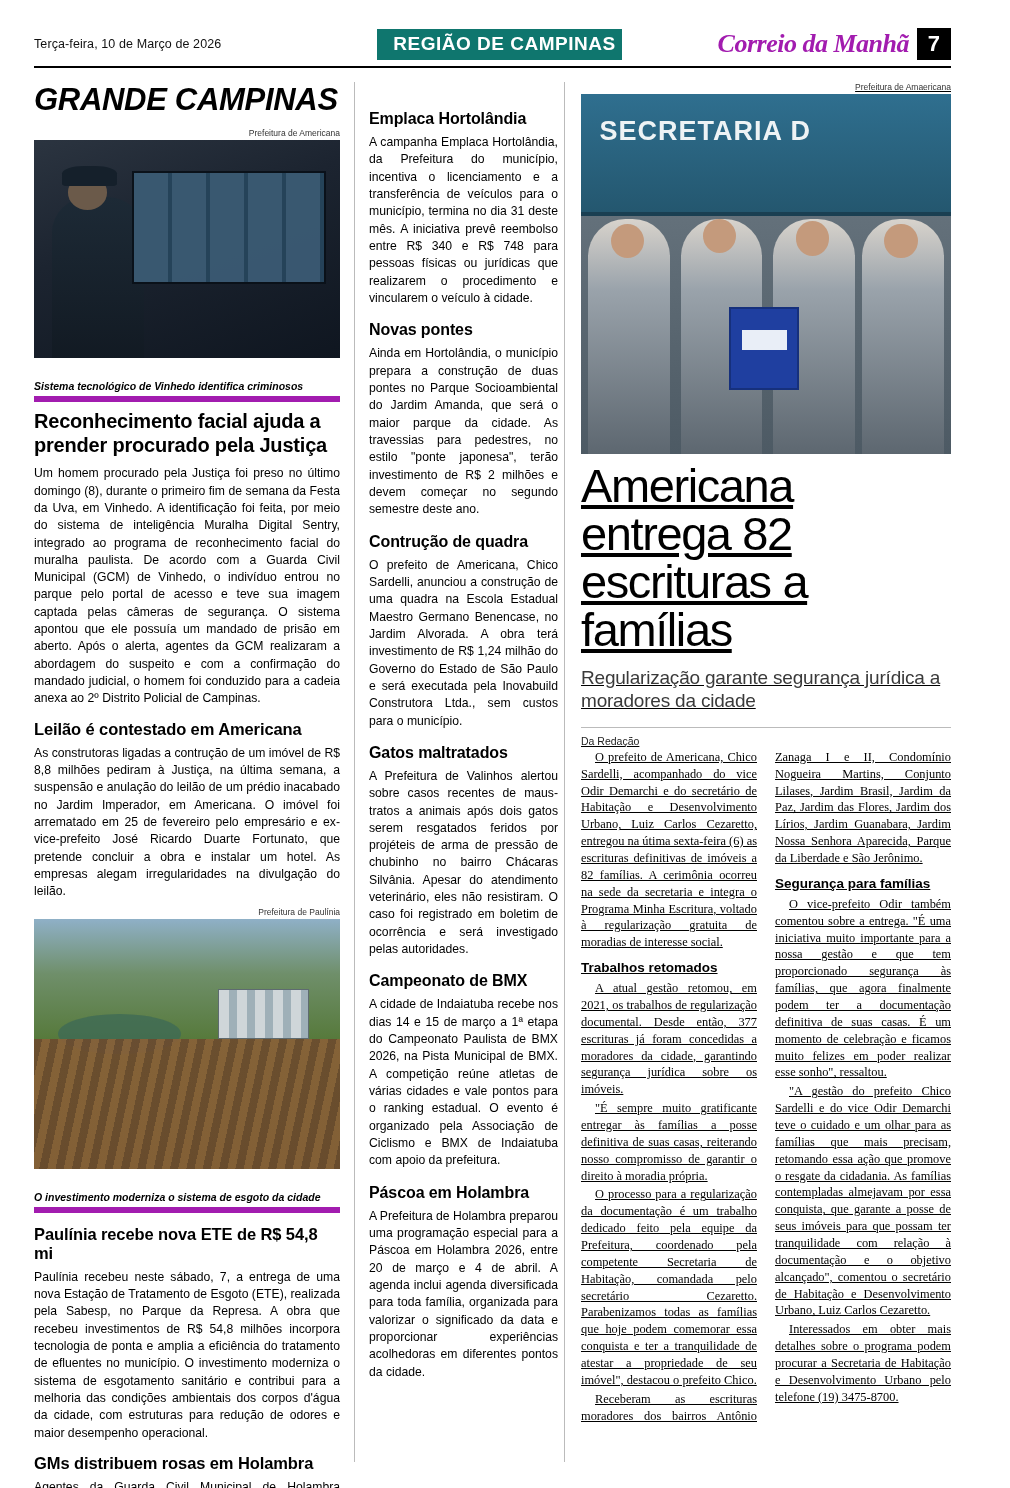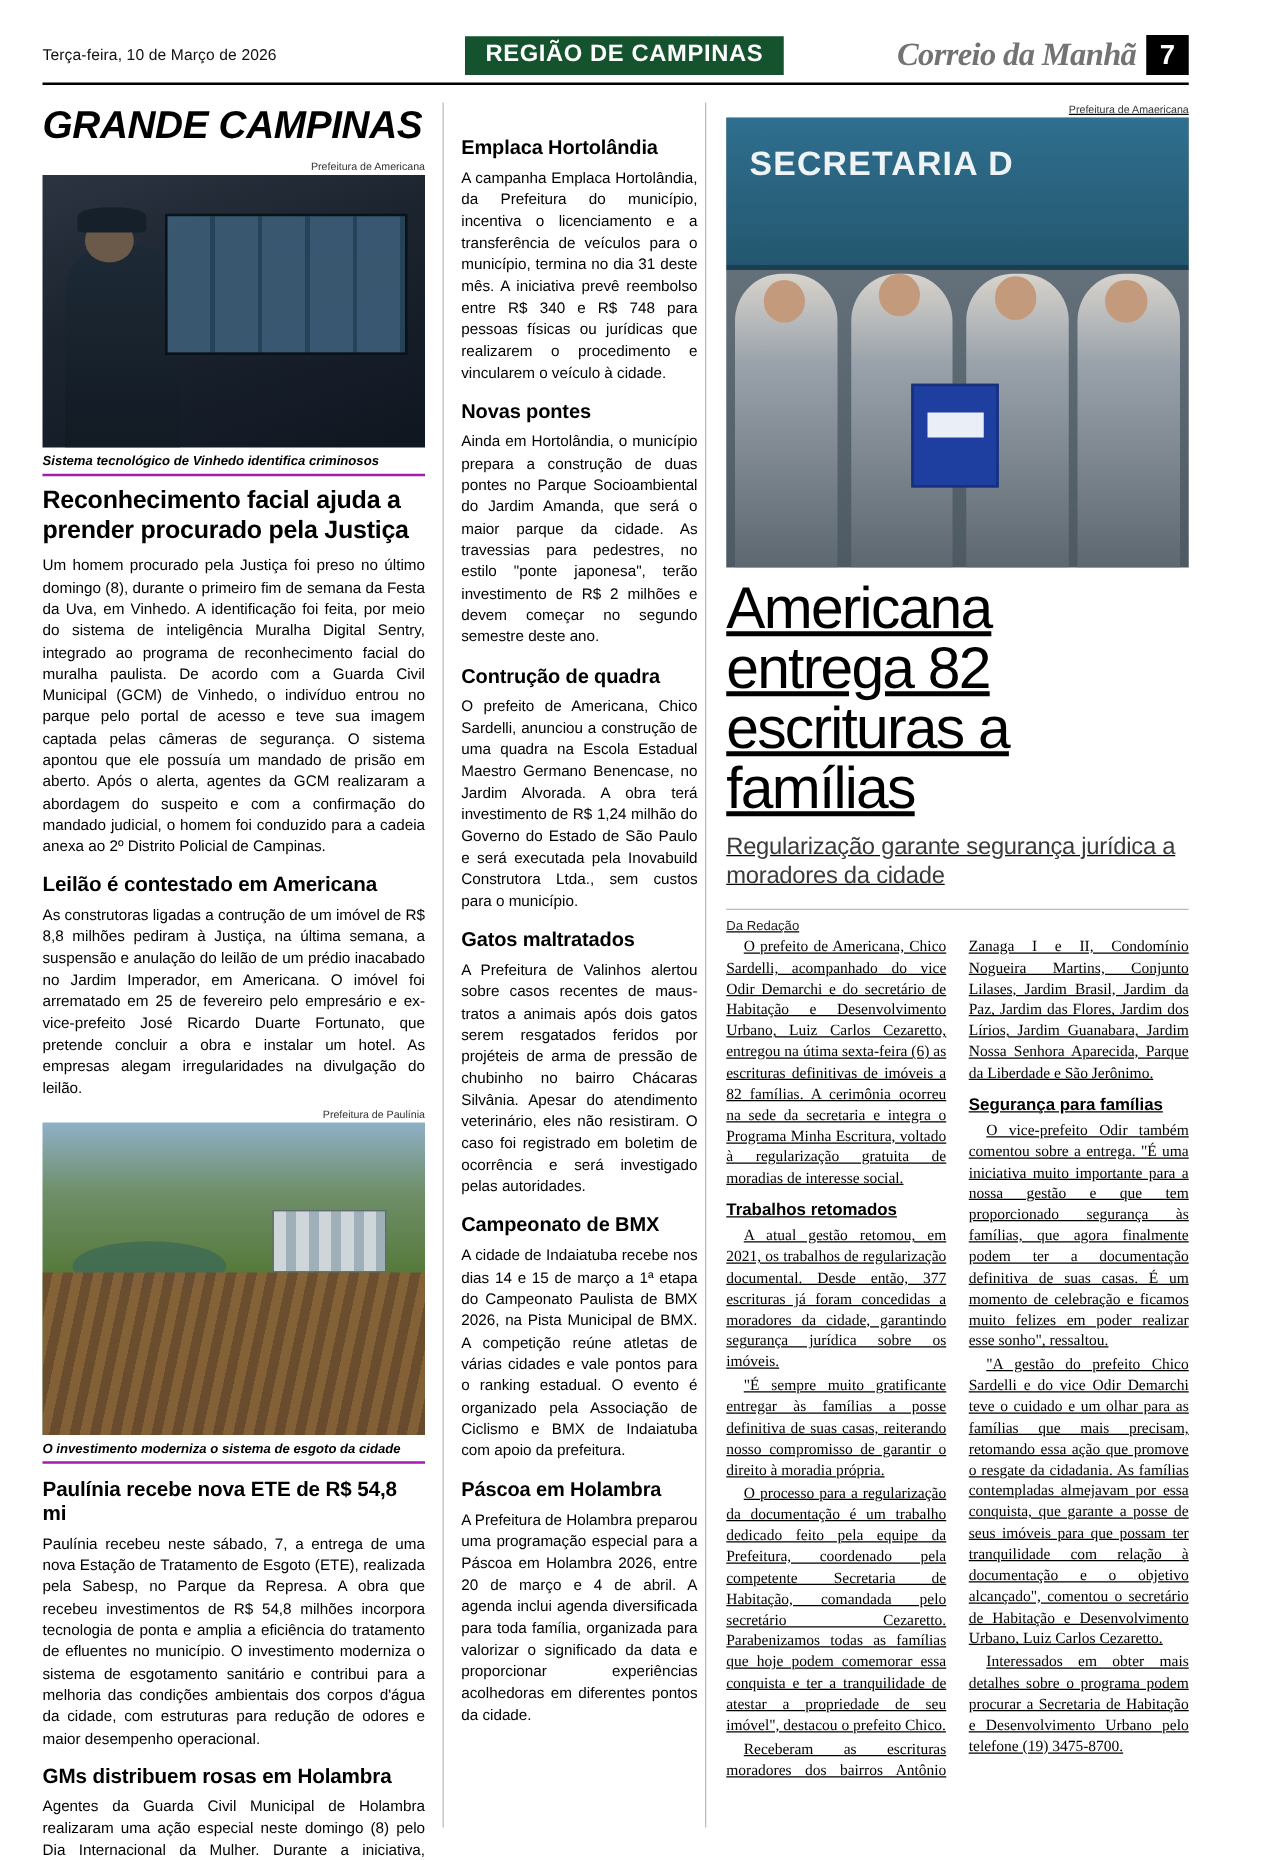--- a/index.html
+++ b/index.html
@@ -26,40 +26,40 @@
     border-bottom: 2px solid #000;
     padding-bottom: 6px;
     height: 40px;
   }
   .mast-date {
     font-size: 12.5px;
     letter-spacing: .1px;
     color: #111;
   }
   .mast-center {
-    background: #14532d;
+    background: #0f766e;
     color: #fff;
     font-weight: bold;
     font-size: 19px;
     letter-spacing: .5px;
-    padding: 4px 16px 5px 16px;
+    padding: 4px 6px 5px 16px;
     margin-left: 60px;
   }
   .mast-right {
     display: flex;
     align-items: center;
     gap: 8px;
   }
   .mast-logo {
     font-family: "Liberation Serif", serif;
     font-weight: bold;
     font-style: italic;
     font-size: 26px;
     letter-spacing: -0.5px;
-    color: #737373;
+    color: #a21caf;
   }
   .mast-pagenum {
     background: #000;
     color: #fff;
     font-weight: bold;
     font-size: 22px;
     width: 34px;
     height: 32px;
     display: flex;
     align-items: center;
@@ -88,22 +88,22 @@
   .credit {
     font-size: 8.5px;
     text-align: right;
     color: #333;
     margin-bottom: 2px;
   }
   .caption {
     font-size: 10.5px;
     font-style: italic;
     font-weight: bold;
-    padding: 5px 0 4px 0;
-    border-bottom: 2px solid #a21caf;
+    padding: 22px 0 4px 0;
+    border-bottom: 6px solid #a21caf;
     margin-bottom: 8px;
   }
   h2.head {
     font-size: 20px;
     font-weight: bold;
     line-height: 1.18;
     margin: 8px 0 8px 0;
     letter-spacing: -0.2px;
   }
   h3.sub {

